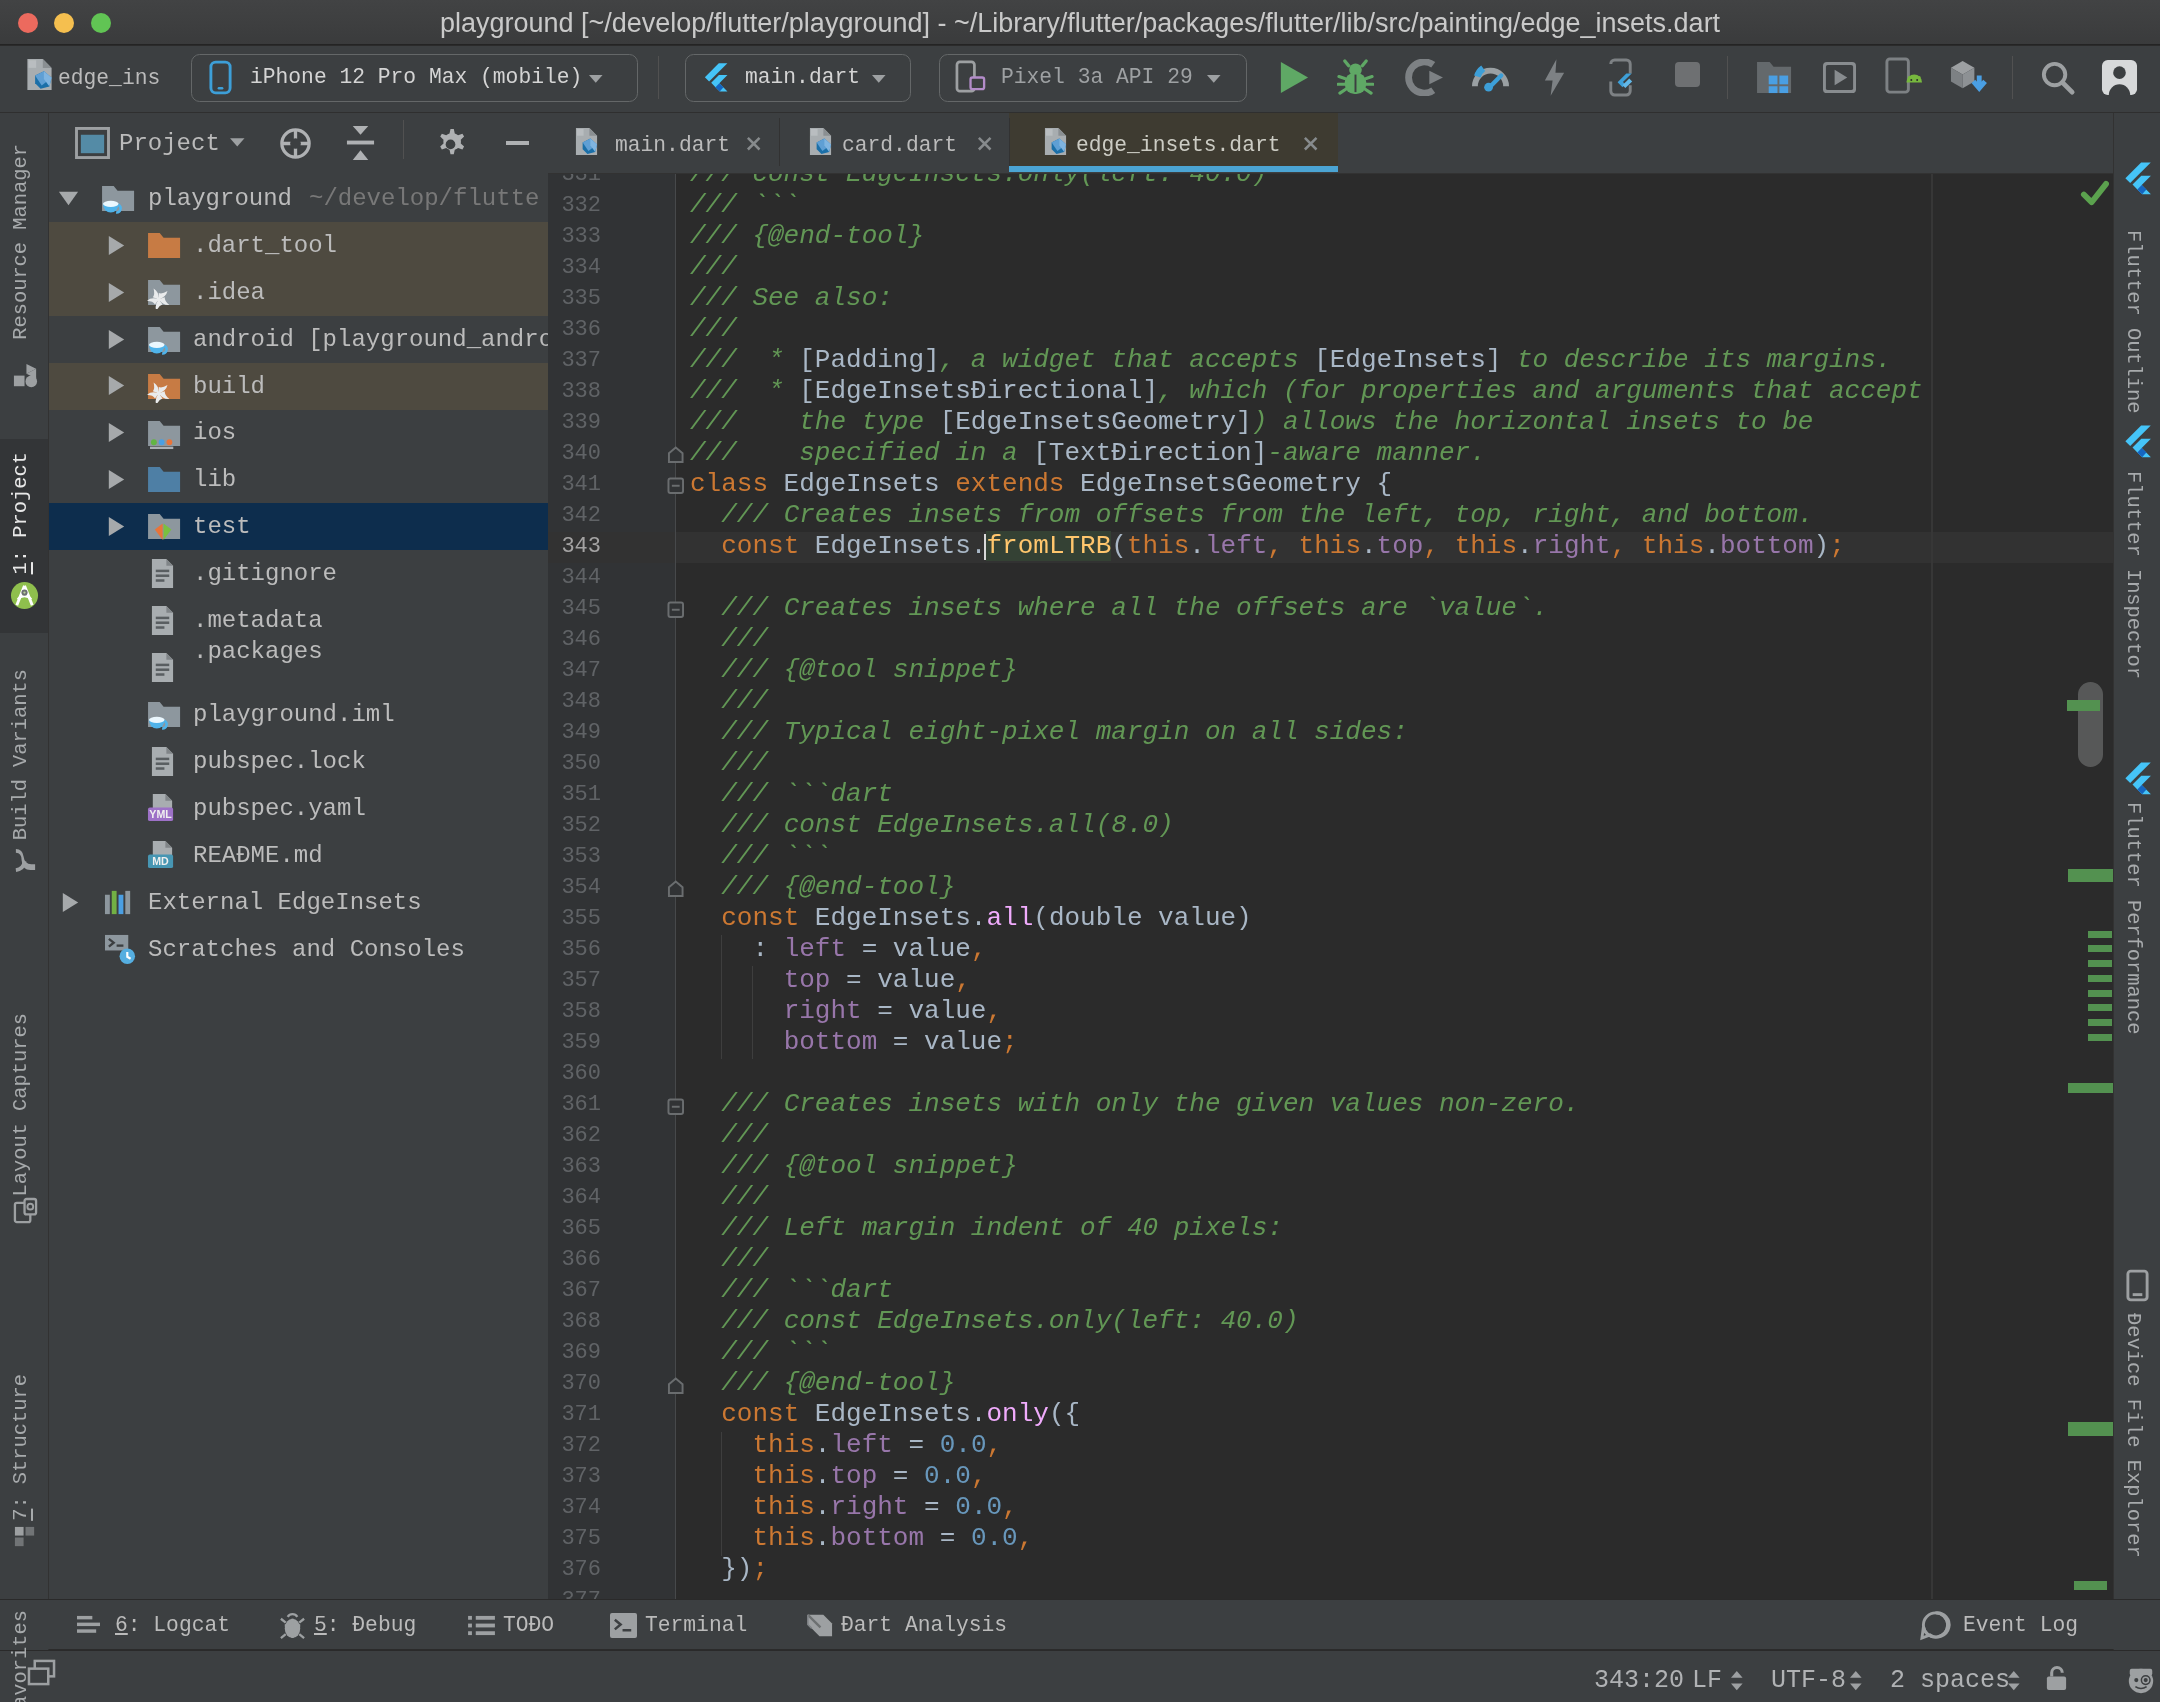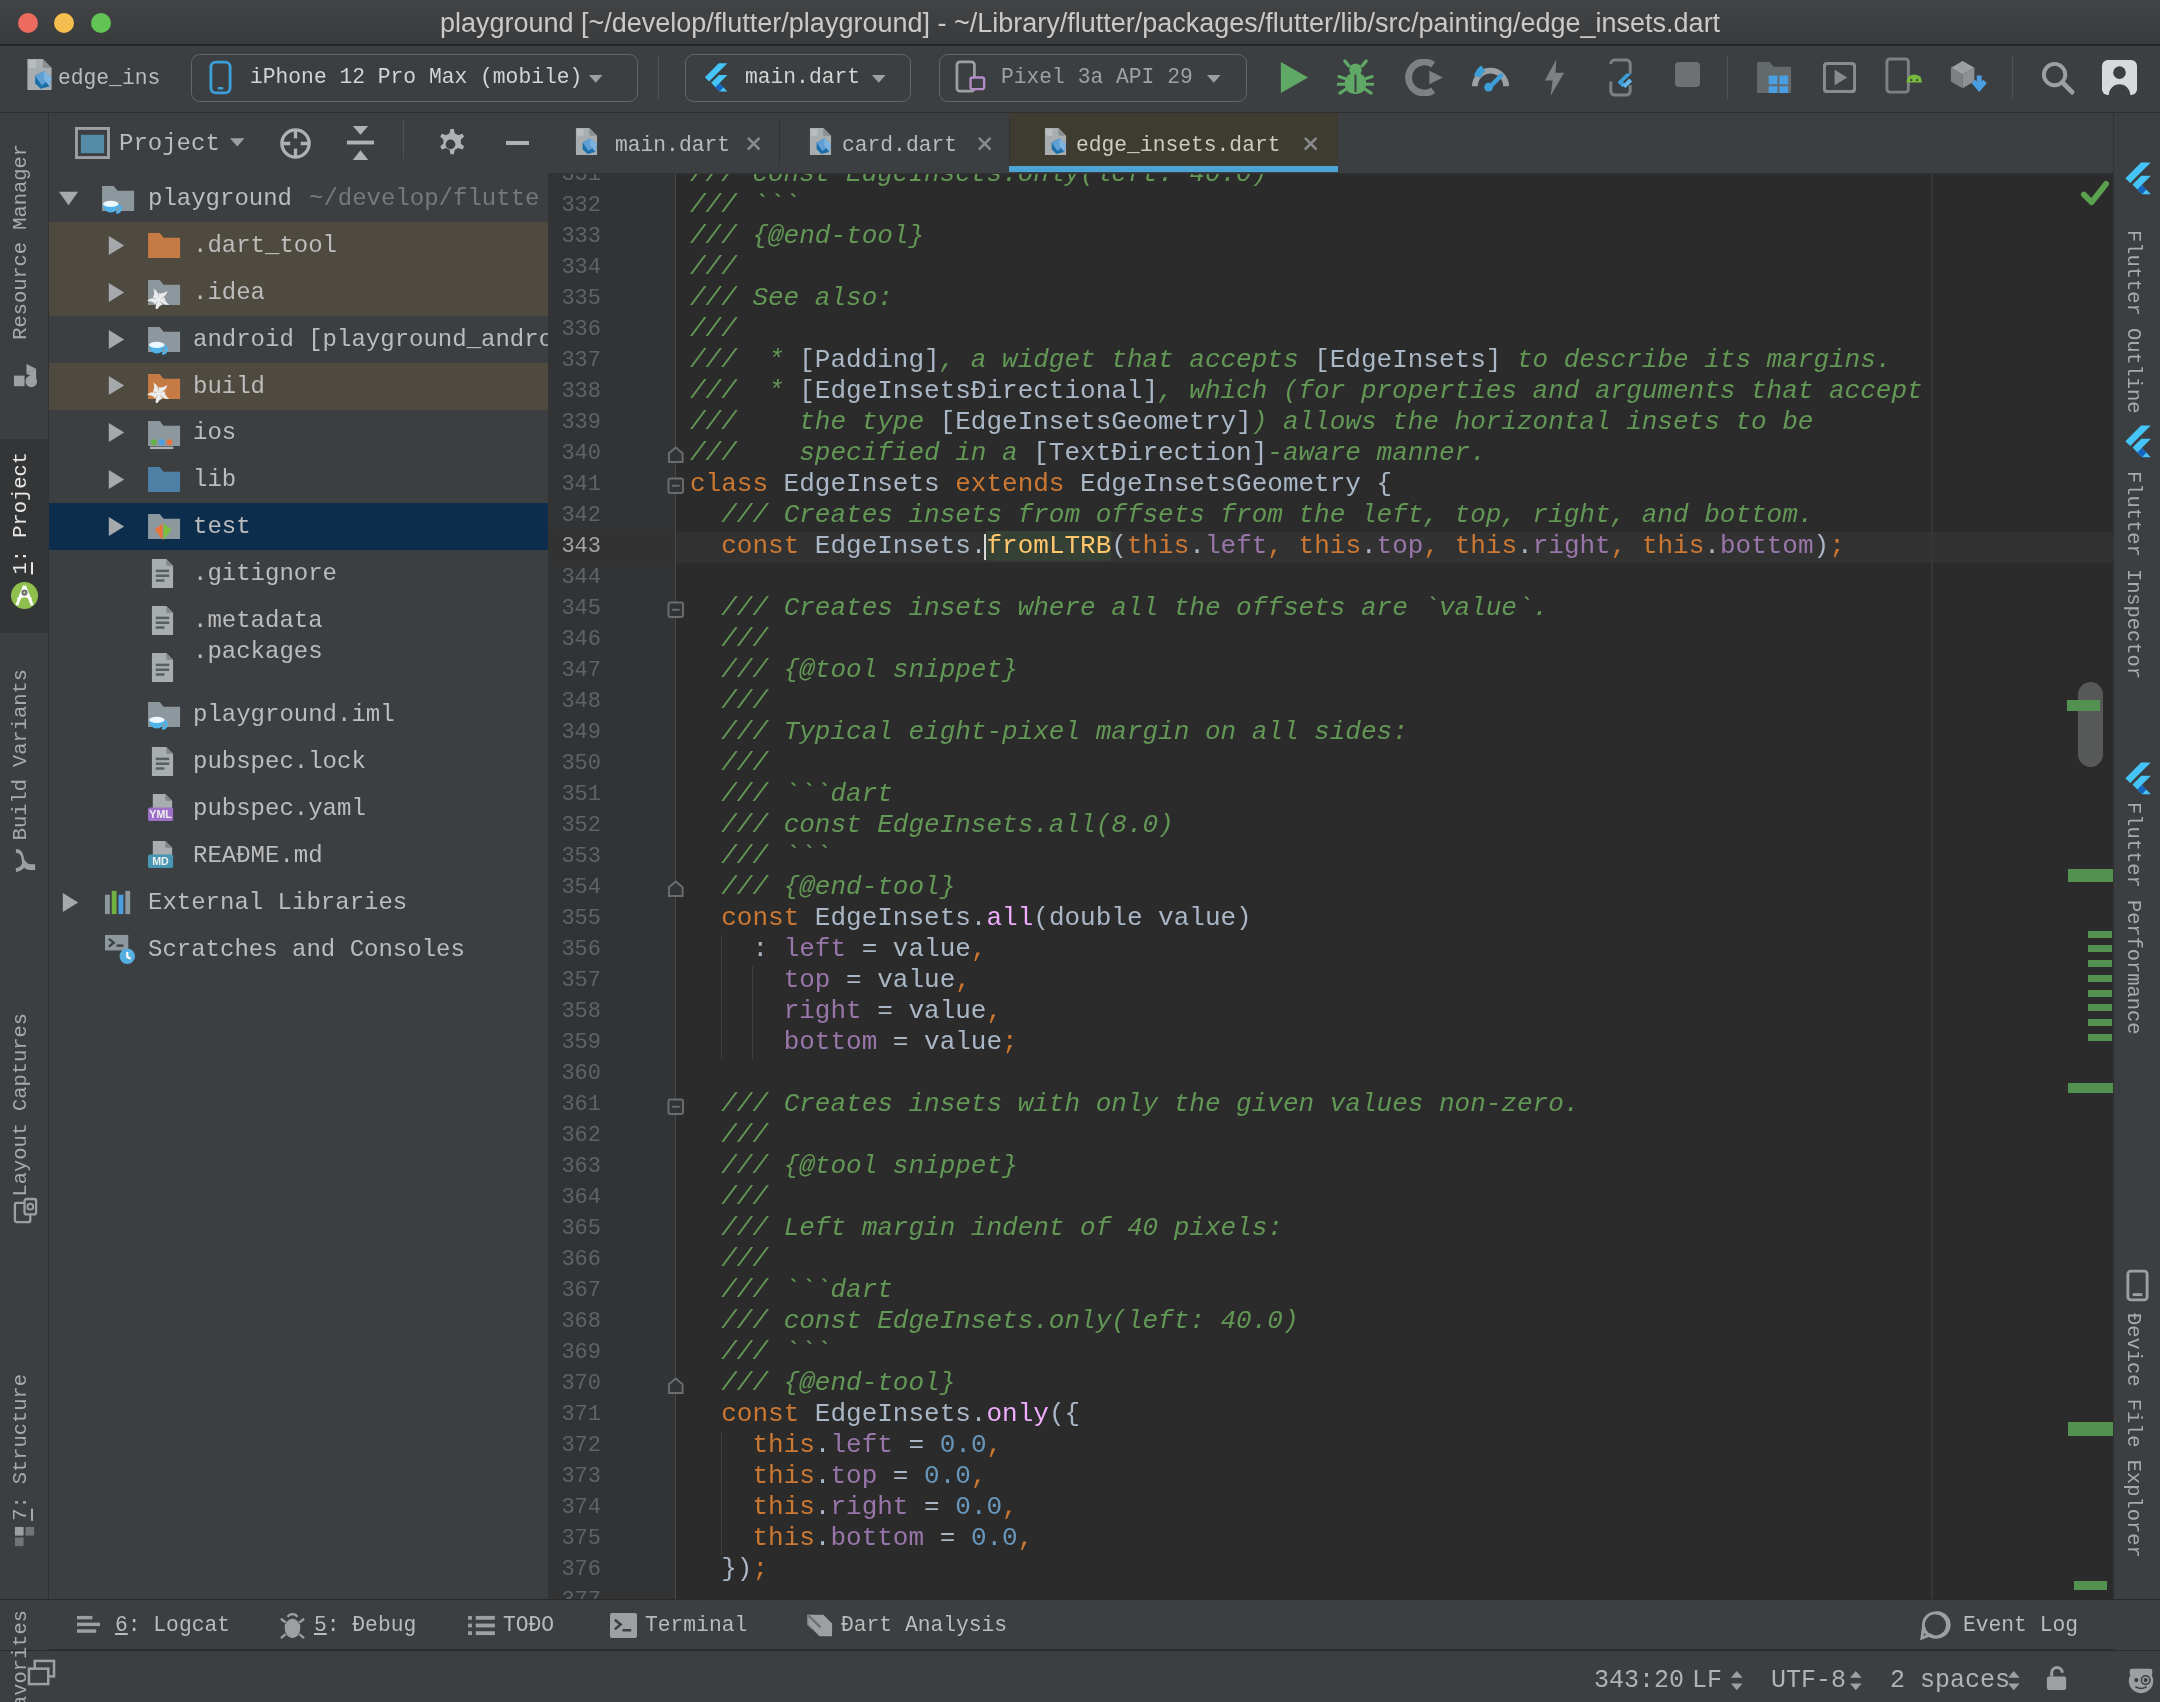--- a/index.html
+++ b/index.html
@@ -350,21 +350,21 @@
 <div class="tt" style="left:193px;top:840px">REAĐME.md</div>
 <svg style="position:absolute;left:59px;top:891px" width="23" height="23" viewBox="0 0 24 24" xmlns="http://www.w3.org/2000/svg">
       <polygon points="4,2 20,12 4,22" fill="#a6a9ab"></polygon>
     </svg>
 <svg style="position:absolute;left:103px;top:887px" width="33" height="31" viewBox="0 0 34 32" xmlns="http://www.w3.org/2000/svg">
 <rect x="2" y="8" width="5" height="20" fill="#8d979e"></rect>
       <rect x="9" y="4" width="5" height="24" fill="#72b044"></rect>
 <rect x="16" y="8" width="5" height="20" fill="#4a9fe3"></rect>
       <rect x="23" y="4" width="5" height="24" fill="#8d979e"></rect>
     </svg>
-<div class="tt" style="left:148px;top:887px">External Libraries</div>
+<div class="tt" style="left:148px;top:887px">External EdgeInsets</div>
 <svg style="position:absolute;left:103px;top:933px" width="35" height="33" viewBox="0 0 36 34" xmlns="http://www.w3.org/2000/svg">
 <path d="M2 2 h24 v16 h-24 z" fill="#8d979e"></path>
 <path d="M6 6 l5 4 -5 4" stroke="#3c3f41" stroke-width="2.4" fill="none"></path>
 <path d="M14 13 h7" stroke="#3c3f41" stroke-width="2.4"></path>
 <circle cx="25" cy="24" r="8" fill="#55aee0"></circle>
       <path d="M25 19.5 v5 l3.4 2" stroke="#fff" stroke-width="2.2" fill="none"></path>
     </svg>
 <div class="tt" style="left:148px;top:934px">Scratches and Consoles</div>
 
 <div class="abs" style="left:548px;top:113px;width:1612px;height:61px;background:#3c3f41;border-bottom:1px solid #323232"></div>

